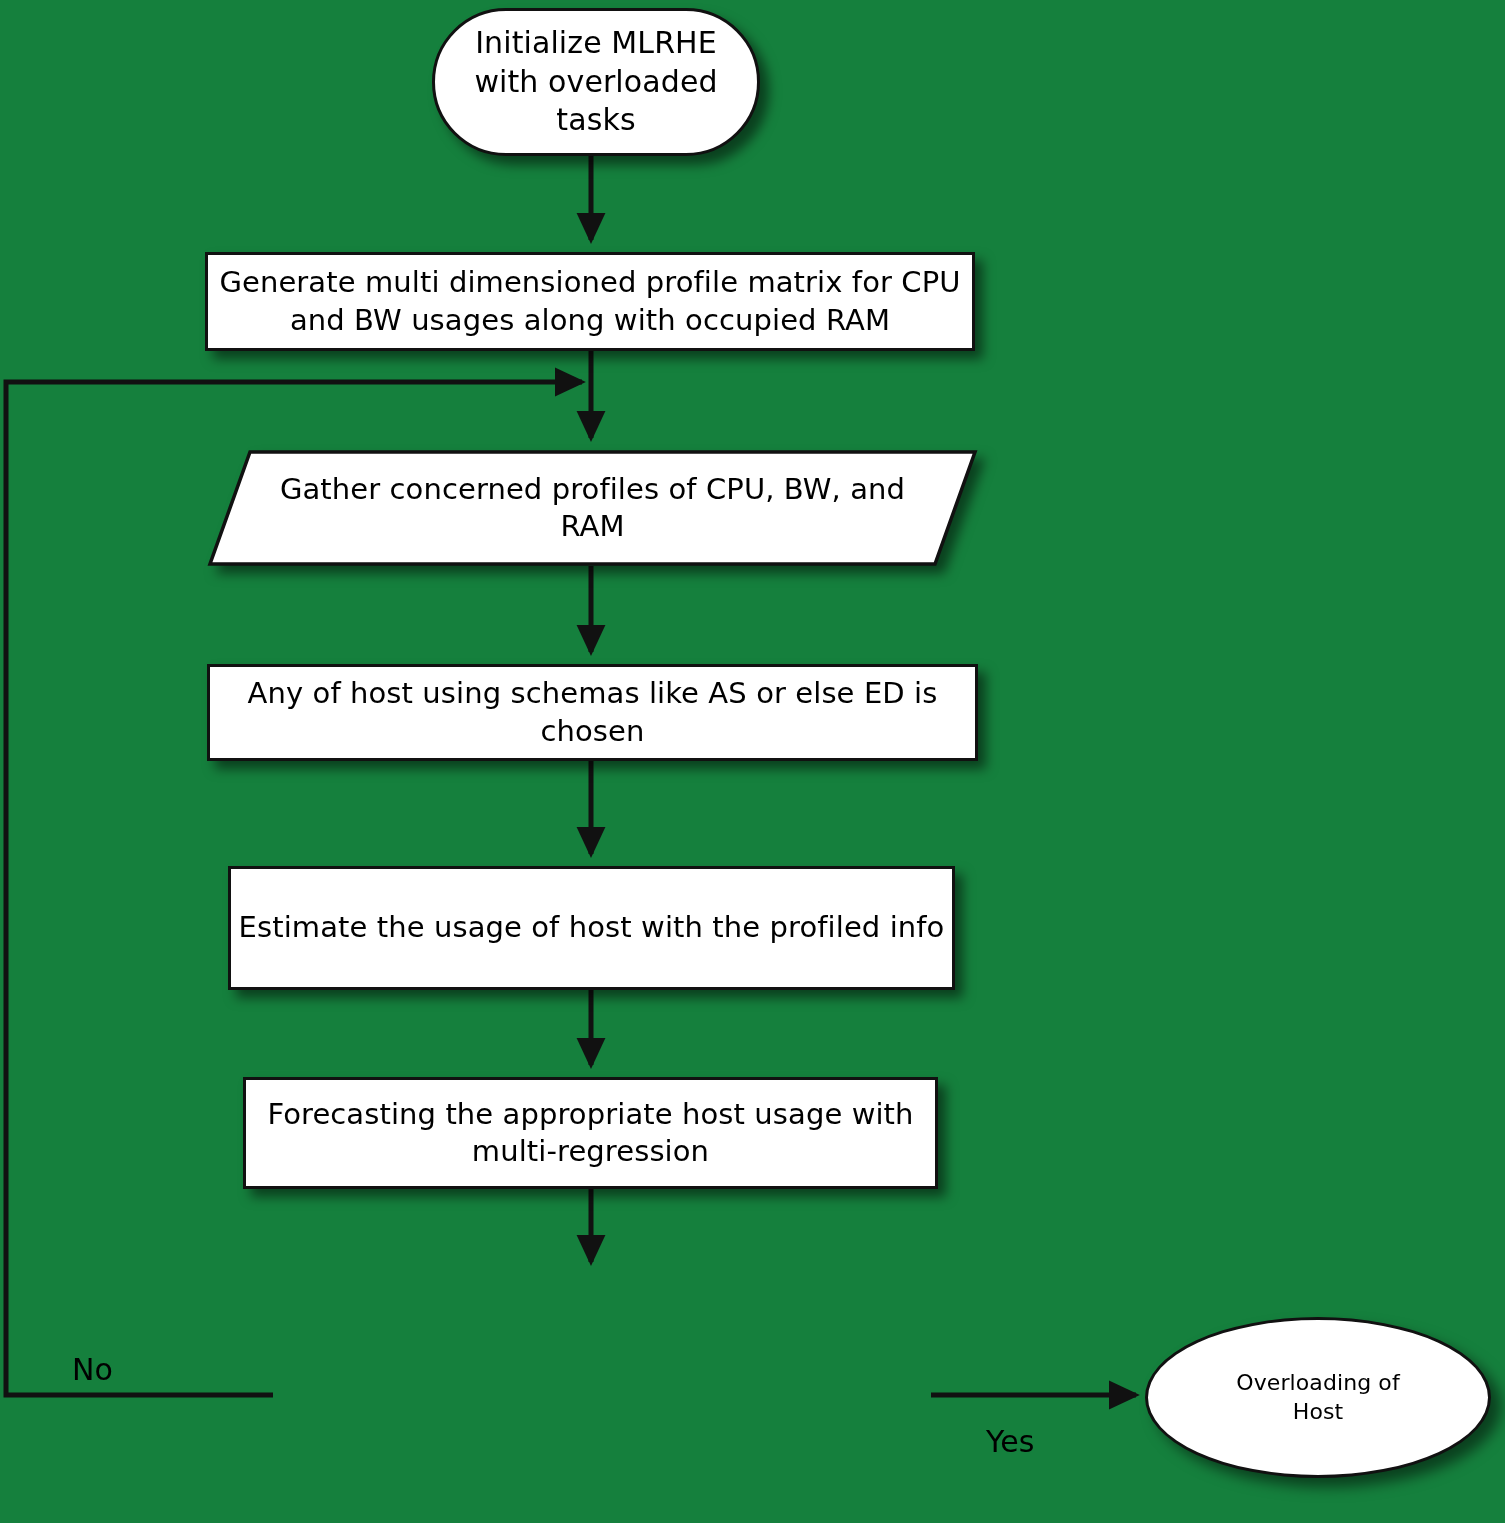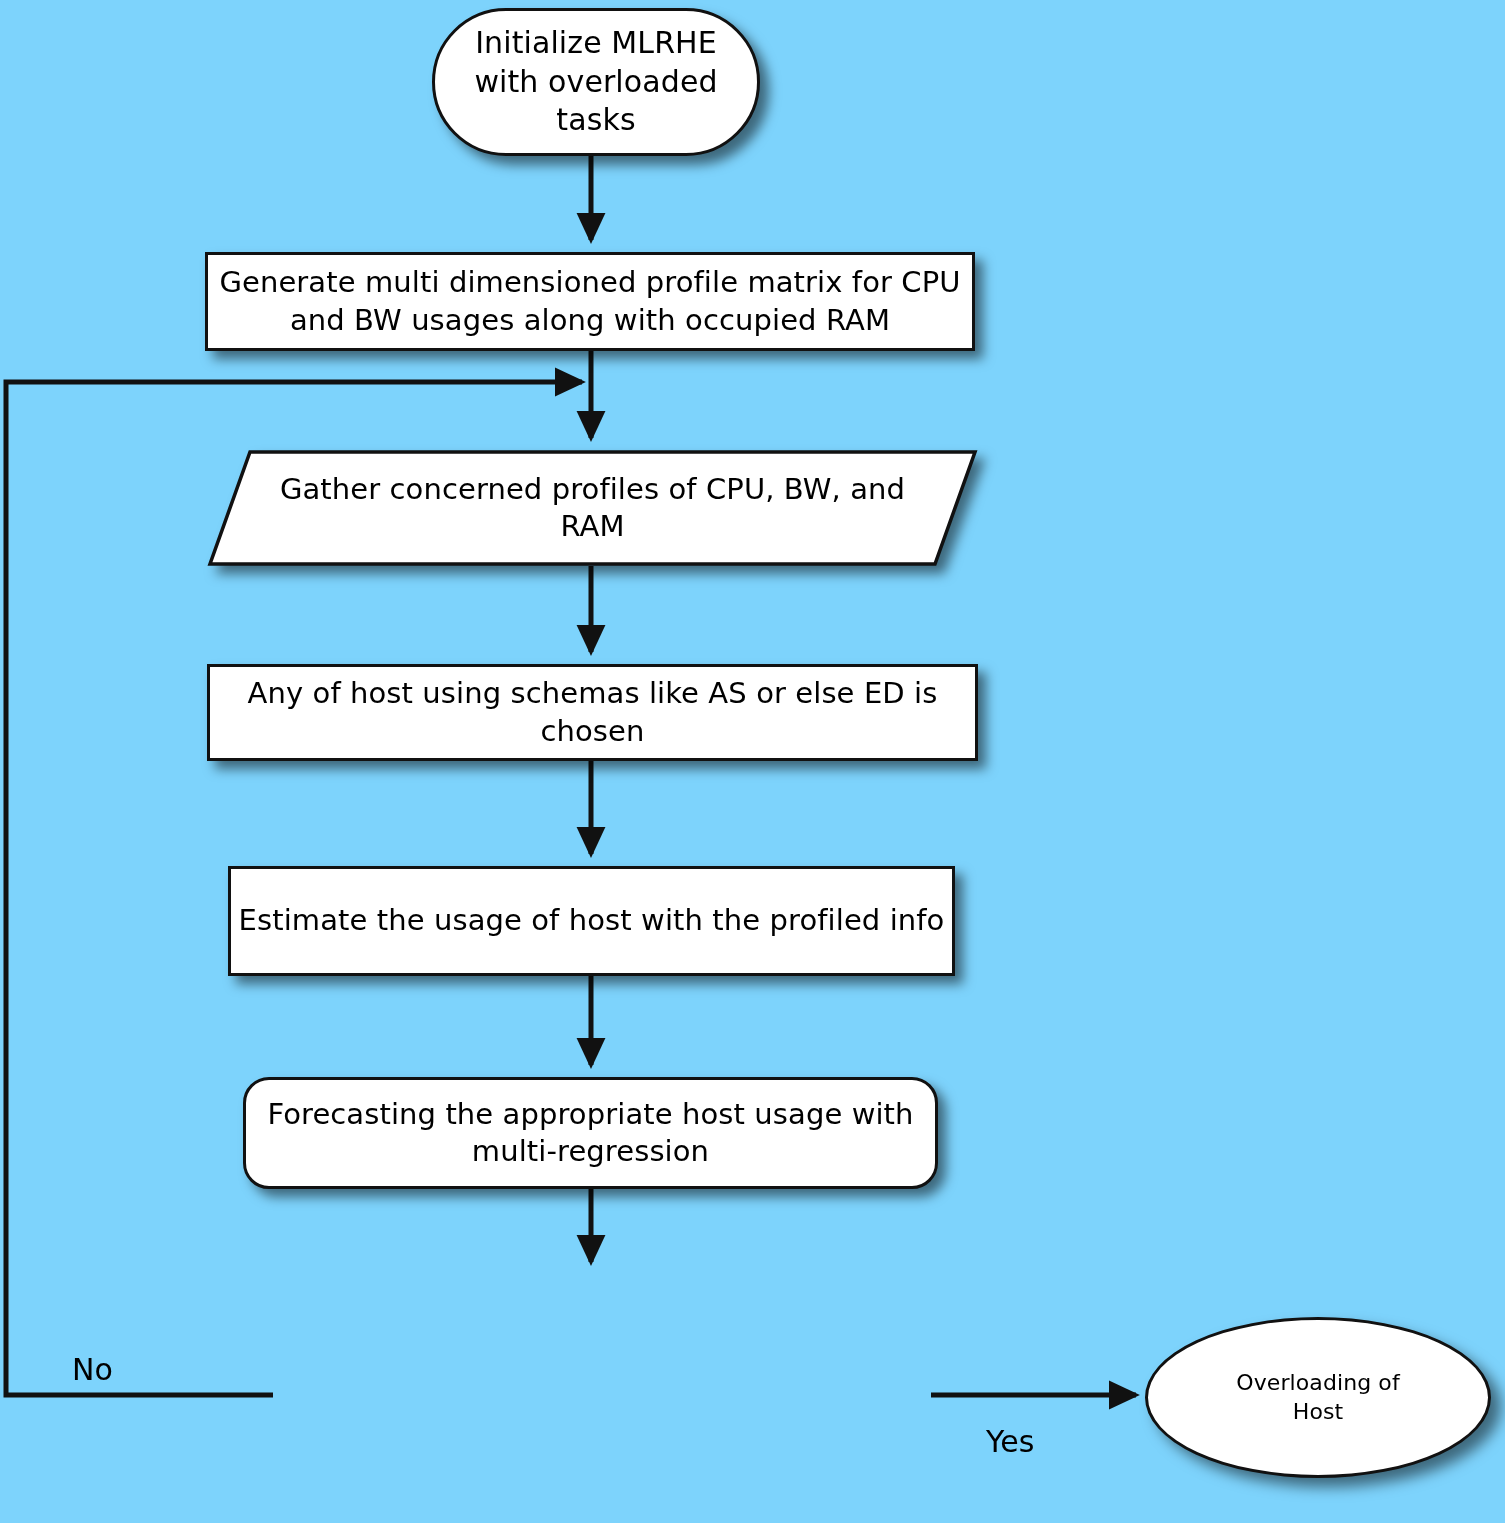--- a/index.html
+++ b/index.html
@@ -7,21 +7,21 @@
     padding: 0;
     background: #ffffff;
   }
   body {
     font-family: "DejaVu Sans", "Liberation Sans", sans-serif;
   }
   #canvas {
     position: relative;
     width: 1505px;
     height: 1523px;
-    background: #7dd3fc;
+    background: #15803d;
     overflow: hidden;
   }
   #edges {
     position: absolute;
     left: 0;
     top: 0;
     width: 1505px;
     height: 1523px;
   }
   .node {
@@ -56,22 +56,22 @@
 
   
   .n-proc {
     border: 3.5px solid #111111;
     background: #ffffff;
     font-size: 29px;
     filter: drop-shadow(8px 8px 6px rgba(0,0,0,0.50));
   }
   .n-p1 { left: 205px; top: 252px;  width: 770px; height: 99px; }
   .n-p3 { left: 207px; top: 664px;  width: 771px; height: 97px; }
-  .n-p4 { left: 228px; top: 866px;  width: 727px; height: 110px; }
-  .n-p5 { left: 243px; top: 1077px; width: 695px; height: 112px; border-radius: 26px; }
+  .n-p4 { left: 228px; top: 866px;  width: 727px; height: 124px; }
+  .n-p5 { left: 243px; top: 1077px; width: 695px; height: 112px; }
 
   
   .n-data {
     left: 207px;
     top: 450px;
     width: 771px;
     height: 116px;
     background: transparent;
     border: 0;
     font-size: 29px;

